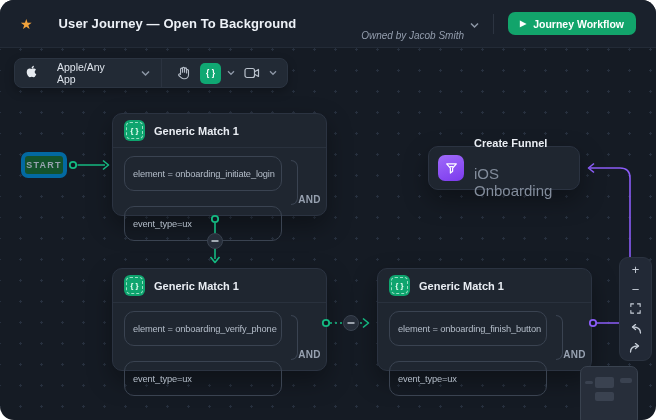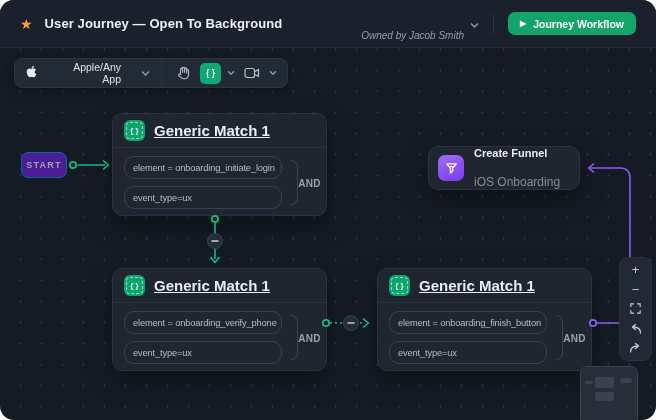--- a/index.html
+++ b/index.html
@@ -5,85 +5,85 @@
   * { margin:0; padding:0; box-sizing:border-box; }
   html,body { background:#ffffff; font-family:"Liberation Sans", sans-serif; }
   .stage { position:relative; width:656px; height:420px; background:#151b24;
            border-radius:14px; overflow:hidden; }
 
   
   .topbar { position:absolute; left:0; top:0; right:0; height:48px; z-index:50;
             display:flex; align-items:center; padding:0 20px;
             background:#1a212c; border-bottom:1px solid #232b37; }
   .star { color:#f2a33c; font-size:14px; line-height:1; }
-  .wf-title { margin-left:12px; color:#edf1f7; font-size:13px; font-weight:700; letter-spacing:.1px; }
+  .wf-title { margin-left:26px; color:#edf1f7; font-size:13px; font-weight:700; letter-spacing:.1px; }
   .topbar .spacer { flex:1; }
   .owner { color:#949eae; font-size:10px; font-style:italic;margin-top:24px; }
   .chev { display:inline-block; margin-left:6px; }
   .vdiv { width:1px; height:20px; background:#2c3441; margin:0 14px; }
   .deploy { display:flex; align-items:center; gap:7px; height:23px; padding:0 12px;
             background:#12a46b; border-radius:7px; color:#fff; font-size:10.5px; font-weight:700;
             border:none; cursor:pointer; }
   .deploy .play { font-size:8px; line-height:1; }
 
   
   .canvas { position:absolute; left:0; top:48px; right:0; bottom:0;
             background-image:radial-gradient(#27303e 1px, transparent 1.3px);
             background-size:21px 21px; background-position:10px 12px; }
 
   
   .toolbar { position:absolute; left:14px; top:58px; height:30px; z-index:40;
              display:flex; align-items:center; background:#222a35; border:1px solid #2b3441;
              border-radius:8px; box-shadow:0 4px 10px rgba(0,0,0,.25); }
-  .seg1 { display:flex; align-items:center; width:146px; padding:0 11px; gap:20px; cursor:pointer;text-align:right; }
+  .seg1 { display:flex; align-items:center; width:146px; padding:0 11px; gap:20px; cursor:pointer; }
   .seg1 .lbl { color:#dde3eb; font-size:10.5px; flex:1; }
   .tool-div { width:1px; height:28px; background:#2b3340; }
   .seg2 { display:flex; align-items:center; padding:0 10px; gap:6px; }
   .icon-btn { display:flex; align-items:center; justify-content:center; width:22px; height:22px;
               color:#b9c1cc; cursor:pointer; }
   .braces-btn { width:21px; height:21px; background:#10a873; border-radius:5px; color:#fff;
                 display:flex; align-items:center; justify-content:center;
                 font-size:8.5px; font-weight:700; cursor:pointer; }
 
   
   .node { position:absolute; background:#1f2630; border:1px solid #2b3341; border-radius:10px;
           box-shadow:0 10px 24px rgba(0,0,0,.35); z-index:10; }
   .n1 { left:112px; top:113px; width:215px; height:103px; }
   .n2 { left:112px; top:268px; width:215px; height:103px; }
   .n3 { left:377px; top:268px; width:215px; height:103px; }
   .node-head { display:flex; align-items:center; gap:9px; height:34px; padding:0 11px;
                border-bottom:1px solid #29313d; }
   .braces-node-icon { width:21px; height:21px; background:#0ea46e; border-radius:6px; color:#eafff5;
                display:flex; align-items:center; justify-content:center; font-size:8px; font-weight:700;
                outline:1.4px dashed rgba(230,255,244,.65); outline-offset:-3.5px; }
-  .node-title { color:#e9edf3; font-size:15px; font-weight:700;text-decoration:underline; }
+  .node-title { color:#e9edf3; font-size:11px; font-weight:700; }
   .node-body { position:relative; padding:8px 44px 8px 11px; }
-  .pill { height:23px; border:1px solid #3a4351; border-radius:10px; display:flex; align-items:center;
+  .pill { height:35px; border:1px solid #3a4351; border-radius:10px; display:flex; align-items:center;
           padding:0 8px; color:#b4bdc9; font-size:9.3px; letter-spacing:-.15px; white-space:nowrap;
           overflow:hidden; cursor:pointer; }
-  .pill + .pill { margin-top:7px; }
+  .pill + .pill { margin-top:15px; }
   .bracket { position:absolute; right:28px; top:12px; height:45px; width:7px;
              border:1.4px solid #3a4351; border-left:none; border-radius:0 8px 8px 0; }
   .and { position:absolute; right:5px; top:50%; transform:translateY(-50%);
          color:#97a1b0; font-size:10px; font-weight:700; letter-spacing:.4px; }
 
   .start { position:absolute; left:21px; top:152px; width:46px; height:26px; z-index:10;
-           background:#4c1d95; border:1px solid #0369a1; border-radius:7px;
+           background:#14532d; border:4px solid #0369a1; border-radius:7px;
            display:flex; align-items:center; justify-content:center;
            color:#99a3b1; font-size:9px; font-weight:700; letter-spacing:1.2px; cursor:pointer; }
 
   .funnel-node { position:absolute; left:428px; top:146px; width:152px; height:44px; z-index:10;
                  background:#1f2630; border:1px solid #2b3341; border-radius:10px;
                  box-shadow:0 10px 24px rgba(0,0,0,.35);
                  display:flex; align-items:center; gap:10px; padding:0 9px; cursor:pointer; }
   .funnel-icon { width:26px; height:26px; border-radius:7px; flex:none;
                  background:linear-gradient(160deg,#a06bfa,#7c3aed);
                  display:flex; align-items:center; justify-content:center; }
   .funnel-title { color:#eaeef4; font-size:11px; font-weight:700; }
-  .funnel-sub { color:#828c9b; font-size:12px; margin-top:16px; }
+  .funnel-sub { color:#828c9b; font-size:15px; margin-top:16px; }
 
   
   .edges { position:absolute; left:0; top:0; width:656px; height:420px; z-index:20; pointer-events:none; }
   .edges [data-interactable="true"] { pointer-events:all; cursor:pointer; }
 
   
   .zoom-panel { position:absolute; left:619px; top:257px; width:33px; height:104px; z-index:30;
                 background:#222936; border:1px solid #2b3340; border-radius:9px;
                 display:flex; flex-direction:column; align-items:center; justify-content:space-evenly;
                 color:#c7ced8; }

